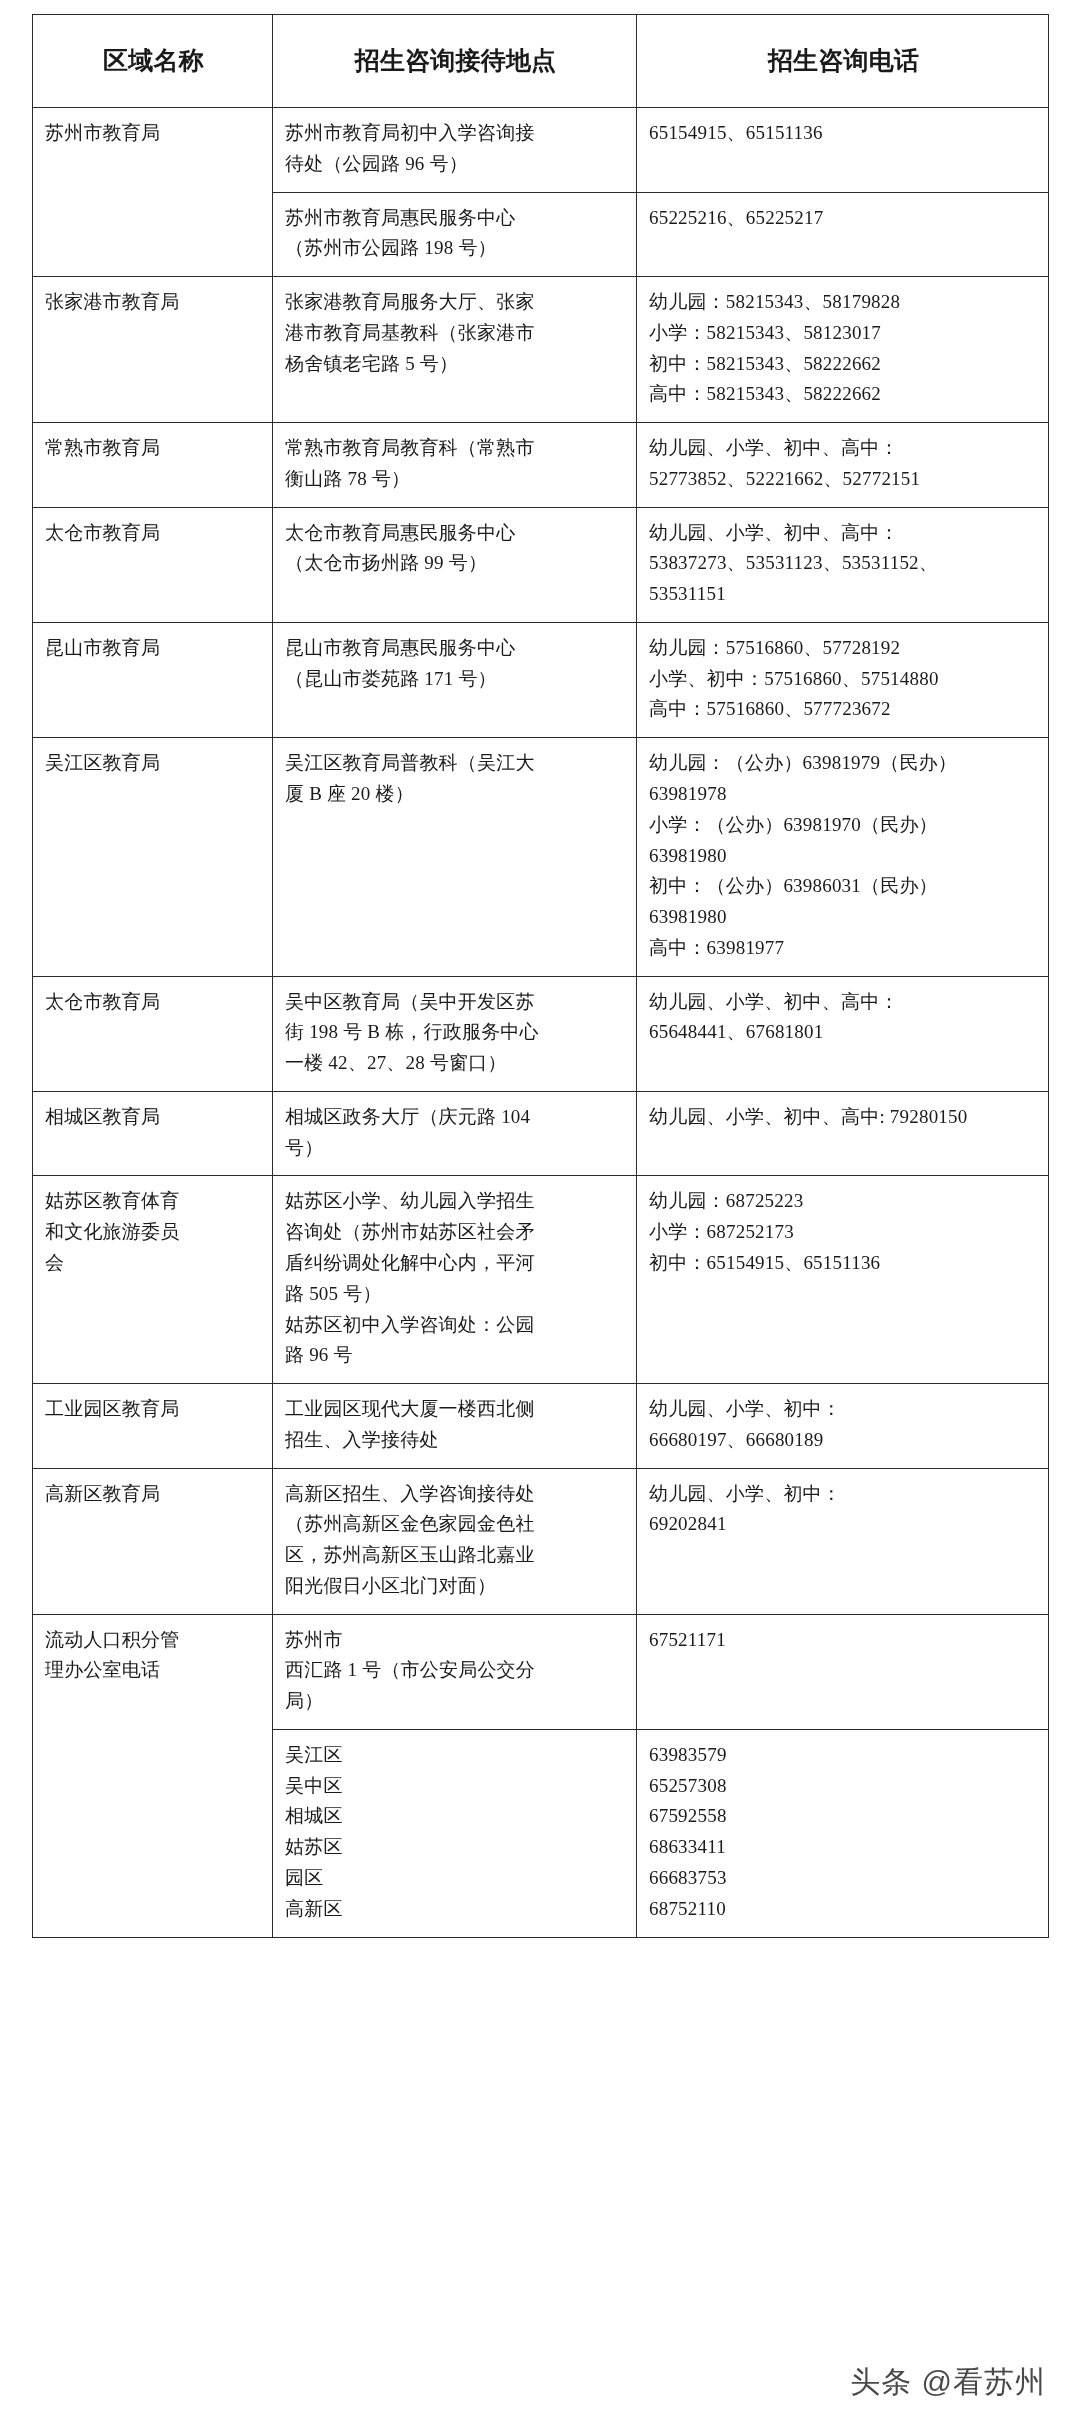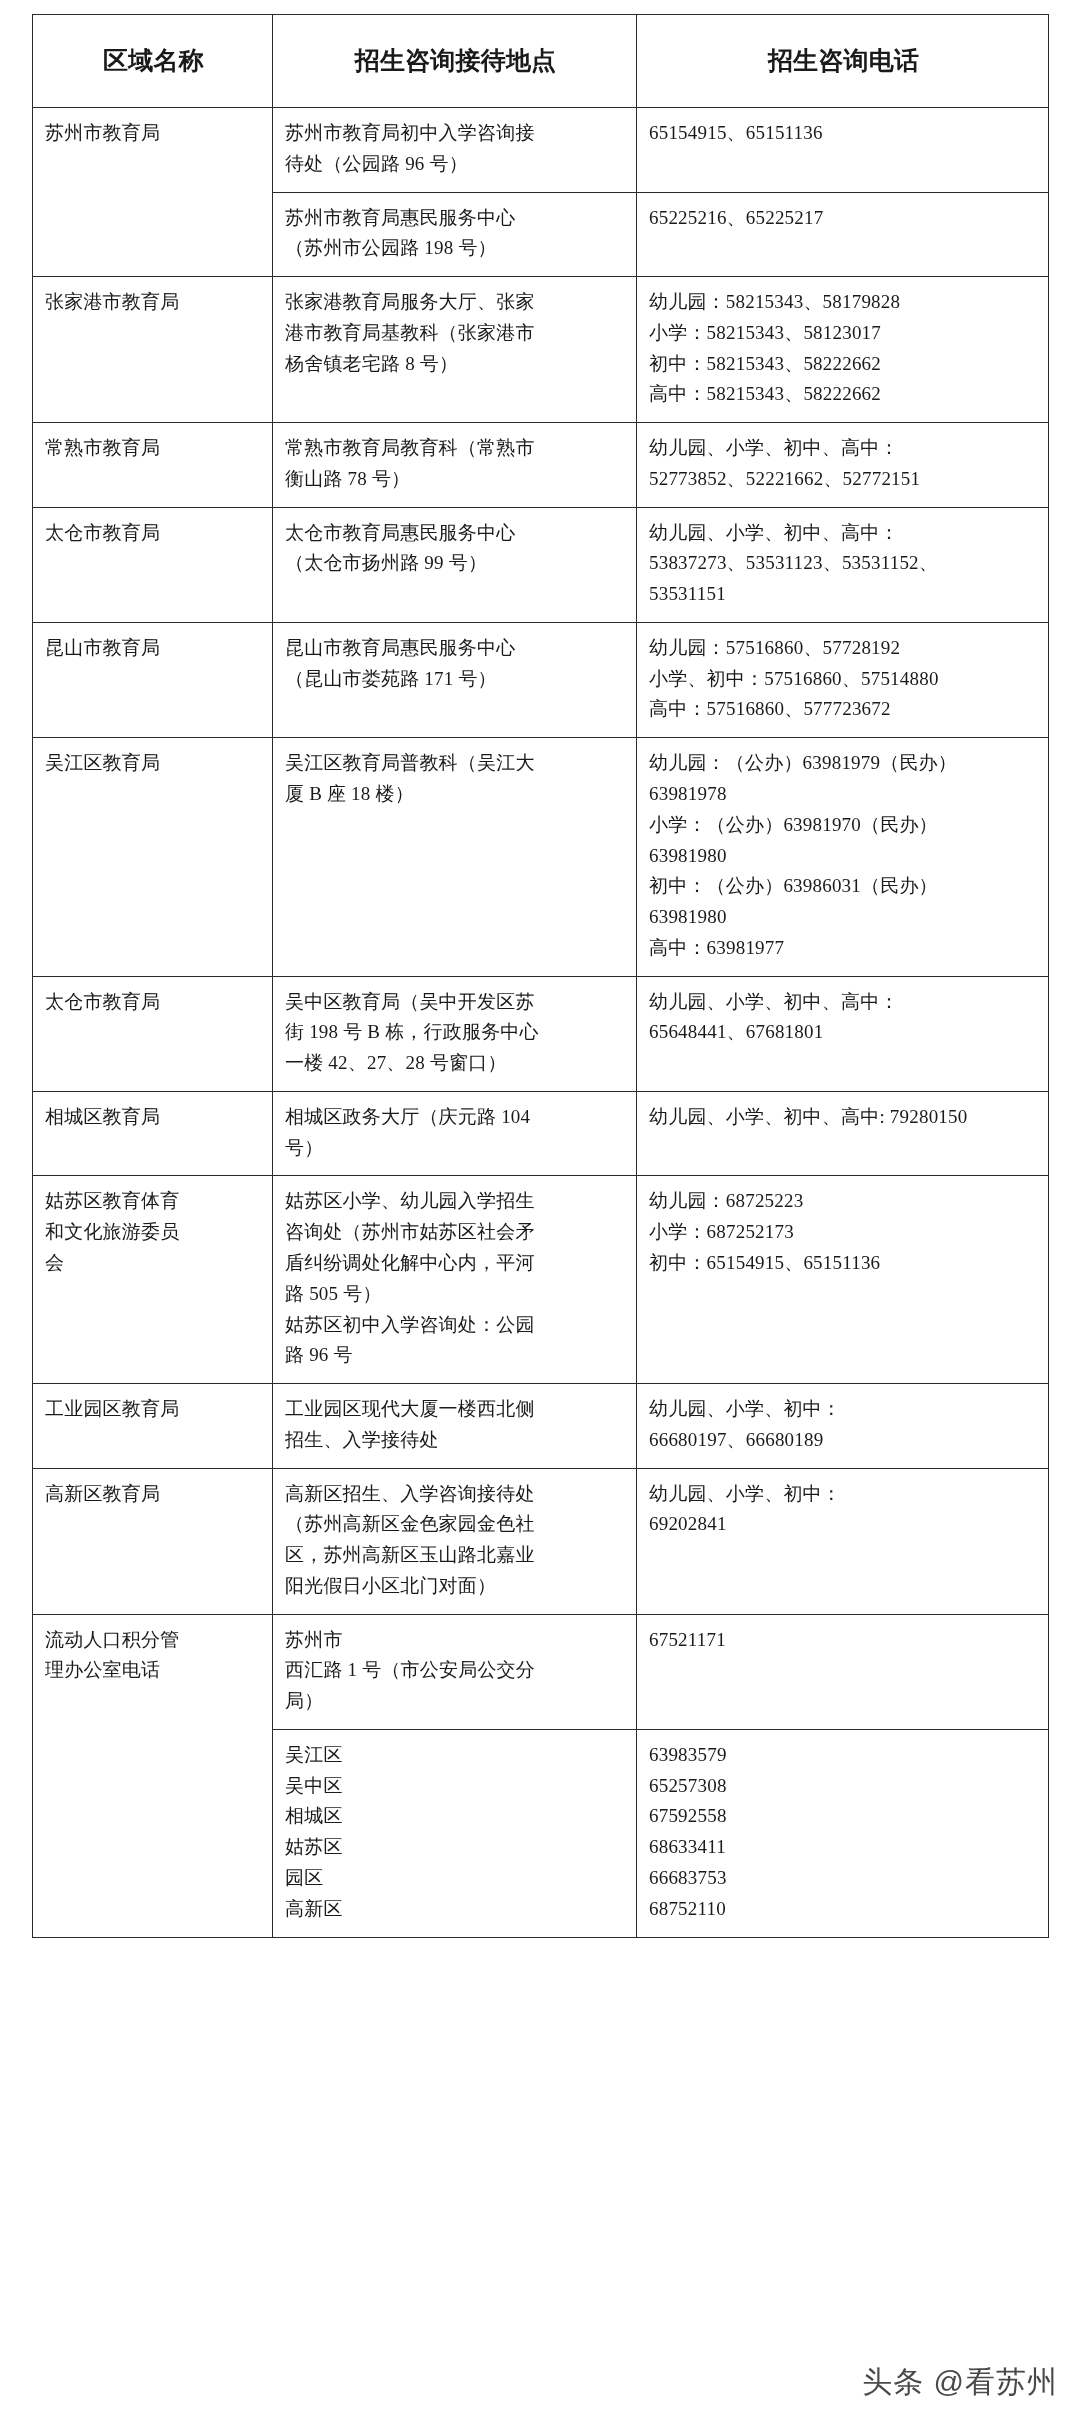--- a/index.html
+++ b/index.html
@@ -65,21 +65,21 @@
   }
   td.place {
     white-space: pre-line;
   }
   td.phone {
     white-space: pre-line;
   }
 
   .watermark {
     position: absolute;
-    right: 22px;
+    right: 34px;
     bottom: 22px;
     font-family: "Liberation Sans", "DejaVu Sans", sans-serif;
     font-size: 30px;
     color: #3a3a3a;
     opacity: 0.92;
     letter-spacing: 1px;
     white-space: nowrap;
     pointer-events: none;
   }
 </style>
@@ -110,21 +110,21 @@
         </tr>
         <tr>
           <td class="place">苏州市教育局惠民服务中心
 （苏州市公园路 198 号）</td>
           <td class="phone">65225216、65225217</td>
         </tr>
         <tr>
           <td class="region">张家港市教育局</td>
           <td class="place">张家港教育局服务大厅、张家
 港市教育局基教科（张家港市
-杨舍镇老宅路 8 号）</td>
+杨舍镇老宅路 5 号）</td>
           <td class="phone">幼儿园：58215343、58179828
 小学：58215343、58123017
 初中：58215343、58222662
 高中：58215343、58222662</td>
         </tr>
         <tr>
           <td class="region">常熟市教育局</td>
           <td class="place">常熟市教育局教育科（常熟市
 衡山路 78 号）</td>
           <td class="phone">幼儿园、小学、初中、高中：
@@ -142,21 +142,21 @@
           <td class="region">昆山市教育局</td>
           <td class="place">昆山市教育局惠民服务中心
 （昆山市娄苑路 171 号）</td>
           <td class="phone">幼儿园：57516860、57728192
 小学、初中：57516860、57514880
 高中：57516860、577723672</td>
         </tr>
         <tr>
           <td class="region">吴江区教育局</td>
           <td class="place">吴江区教育局普教科（吴江大
-厦 B 座 18 楼）</td>
+厦 B 座 20 楼）</td>
           <td class="phone">幼儿园：（公办）63981979（民办）
 63981978
 小学：（公办）63981970（民办）
 63981980
 初中：（公办）63986031（民办）
 63981980
 高中：63981977</td>
         </tr>
         <tr>
           <td class="region">太仓市教育局</td>

